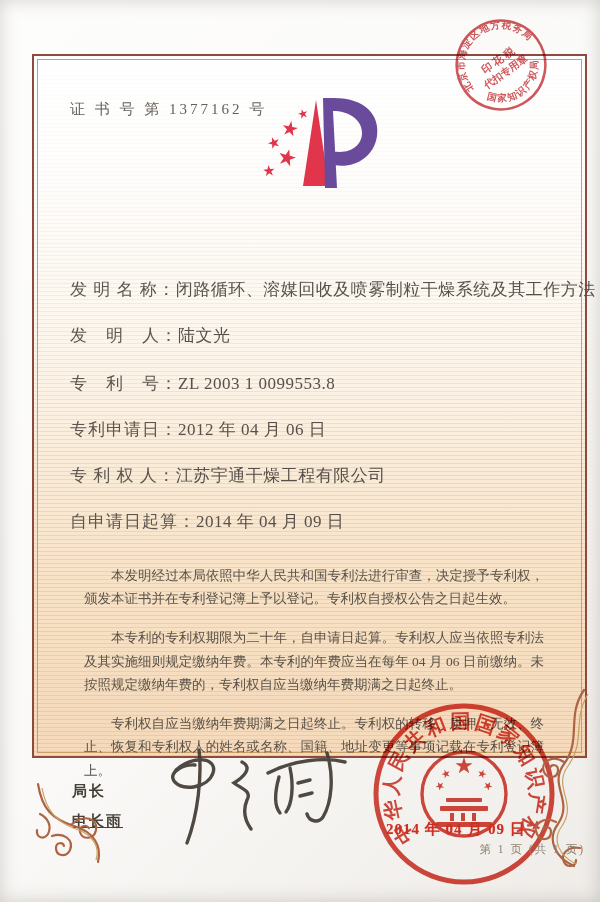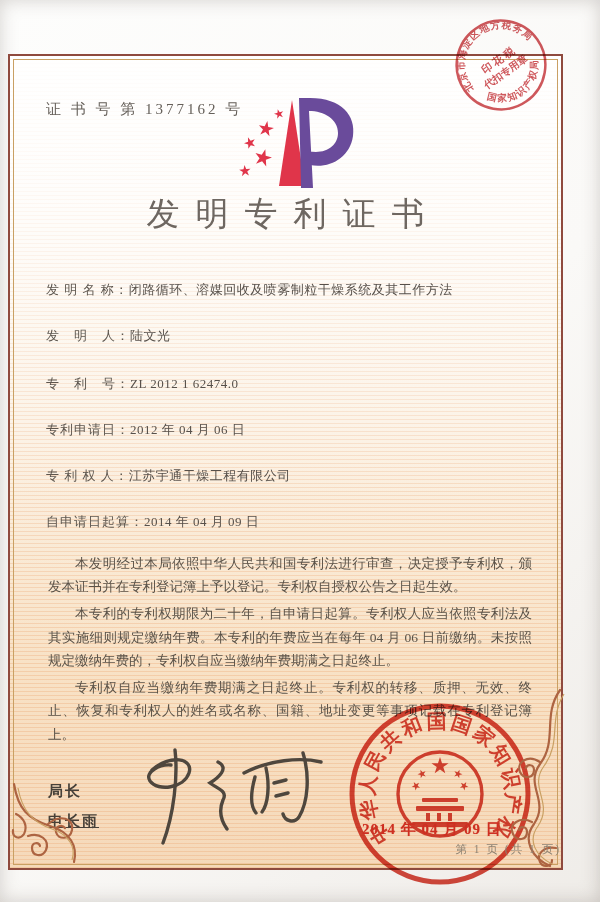--- a/index.html
+++ b/index.html
@@ -8,21 +8,21 @@
     background:#efedea;
     font-family:"Liberation Serif","DejaVu Serif",serif;
   }
   .page{
     position:relative;width:600px;height:902px;
     background:linear-gradient(135deg,#fdfdfc 0%,#faf9f7 55%,#efece8 100%);
     box-shadow:inset 0 0 18px rgba(90,80,70,.25);
   }
   
   .frame{
-    position:absolute;left:8px;top:54px;width:555px;height:816px;
+    position:absolute;left:32px;top:54px;width:555px;height:704px;
     border:2px solid #8f4a3e;
     box-sizing:border-box;
     background:
       linear-gradient(180deg,rgba(255,255,255,.95) 0%,rgba(255,255,255,.8) 16%,rgba(255,255,255,.45) 34%,rgba(255,255,255,.12) 55%,rgba(255,255,255,0) 75%),
       repeating-linear-gradient(0deg,rgba(233,152,94,.28) 0px,rgba(233,152,94,.28) 1px,rgba(255,255,255,0) 1px,rgba(255,255,255,0) 4px),
       linear-gradient(180deg,#fdfbf6 0%,#fbefdf 45%,#f8e2c6 75%,#f5d9ba 100%);
   }
   .frame-inner{
     position:absolute;left:3px;top:3px;right:3px;bottom:3px;
     border:1px solid #c9a063;
@@ -32,29 +32,29 @@
     position:absolute;left:36px;top:44px;
     font-size:15px;letter-spacing:3px;color:#66605a;
   }
   .logo{position:absolute;left:222px;top:40px;width:130px;height:100px;}
   .title{
     position:absolute;left:0;top:136px;width:100%;
     text-align:center;font-size:33px;color:#6e6761;
     letter-spacing:16px;text-indent:16px;font-weight:400;
   }
   .fields{position:absolute;left:36px;top:220px;width:490px;}
-  .field-row{margin-bottom:18px;font-size:13px;color:#5d564e;height:28px;line-height:28px;white-space:nowrap;}
+  .field-row{margin-bottom:18px;font-size:17px;color:#5d564e;height:28px;line-height:28px;white-space:nowrap;}
   .field-label{color:#5d564e;letter-spacing:1px;}
   .field-value{color:#57504a;letter-spacing:.5px;}
   .row-gap-lg{margin-bottom:20px;}
   .paragraphs{
     position:absolute;left:34px;top:492px;width:492px;
     font-size:13.5px;line-height:1.72;color:#5a5248;text-align:justify;
   }
-  .paragraphs p{margin:4px;text-indent:2em;}
+  .paragraphs p{margin:16px;text-indent:2em;}
   .sig-title{position:absolute;left:38px;top:726px;font-size:15px;font-weight:bold;color:#474139;letter-spacing:2px;text-align:center;}
   .sig-name{position:absolute;left:38px;top:756px;font-size:15px;font-weight:bold;color:#474139;letter-spacing:2px;text-decoration:underline;}
   .signature-svg{position:absolute;left:104px;top:690px;width:222px;height:102px;}
   .seal-svg{position:absolute;left:334px;top:642px;width:192px;height:192px;mix-blend-mode:multiply;opacity:.92;}
   .seal-date{
     position:absolute;left:352px;top:764px;width:200px;
     font-size:15px;font-weight:bold;color:#ce2f21;letter-spacing:1px;
     text-shadow:0 0 1px rgba(206,47,33,.4);
   }
   .tax-stamp-svg{position:absolute;left:448px;top:12px;width:106px;height:106px;mix-blend-mode:multiply;opacity:.85;}
@@ -83,31 +83,30 @@
 
       <path d="M67,2 L78,2 C110,2 124,20 121,40 C118,62 97,73 78,69 L76,55 C93,59 106,50 106,37 C106,23 92,15 77,15 L81,92 L69,92 Z" fill="#6a4b9b"></path>
 
       <use href="#star" transform="translate(47,18) scale(5) rotate(-15)" fill="#e0354a"></use>
       <use href="#star" transform="translate(34,33) scale(8) rotate(10)" fill="#e0354a"></use>
       <use href="#star" transform="translate(18,47) scale(6) rotate(-20)" fill="#e0354a"></use>
       <use href="#star" transform="translate(31,62) scale(9) rotate(15)" fill="#e0354a"></use>
       <use href="#star" transform="translate(13,75) scale(6) rotate(-5)" fill="#e0354a"></use>
     </svg>
 
-    <div class="title">发明专利证书</div>
 
     <div class="fields">
       <div class="field-row">
         <span class="field-label">发 明 名 称：</span><span class="field-value">闭路循环、溶媒回收及喷雾制粒干燥系统及其工作方法</span>
       </div>
       <div class="field-row row-gap-lg">
         <span class="field-label">发　明　人：</span><span class="field-value">陆文光</span>
       </div>
       <div class="field-row">
-        <span class="field-label">专　利　号：</span><span class="field-value">ZL 2012 1 62474.0</span>
+        <span class="field-label">专　利　号：</span><span class="field-value">ZL 2003 1 0099553.8</span>
       </div>
       <div class="field-row">
         <span class="field-label">专利申请日：</span><span class="field-value">2012 年 04 月 06 日</span>
       </div>
       <div class="field-row">
         <span class="field-label">专 利 权 人：</span><span class="field-value">江苏宇通干燥工程有限公司</span>
       </div>
       <div class="field-row">
         <span class="field-label">自申请日起算：</span><span class="field-value">2014 年 04 月 09 日</span>
       </div>

